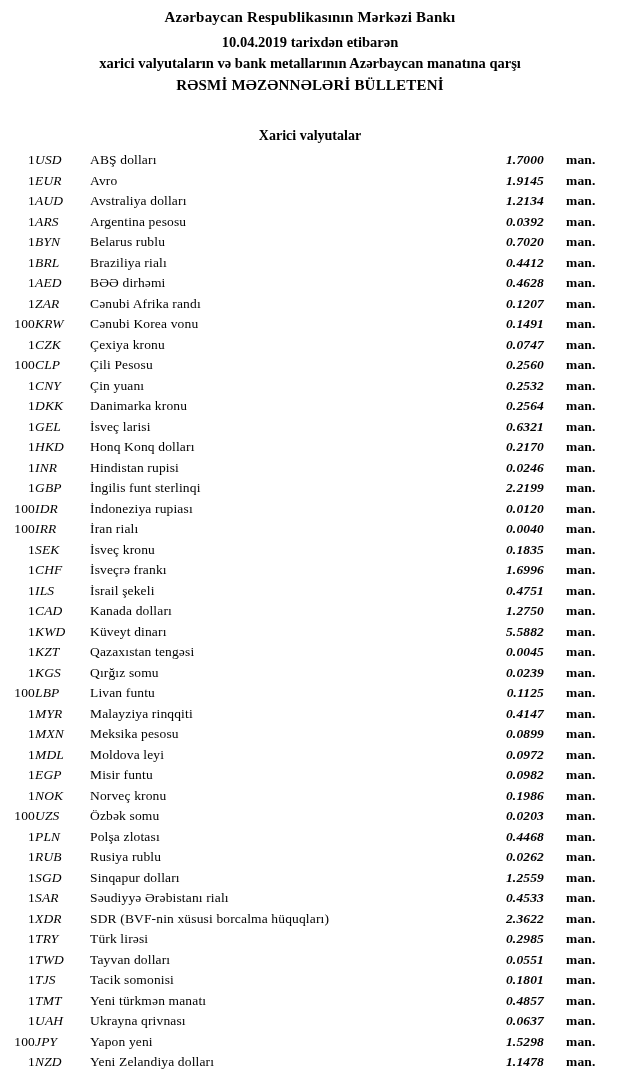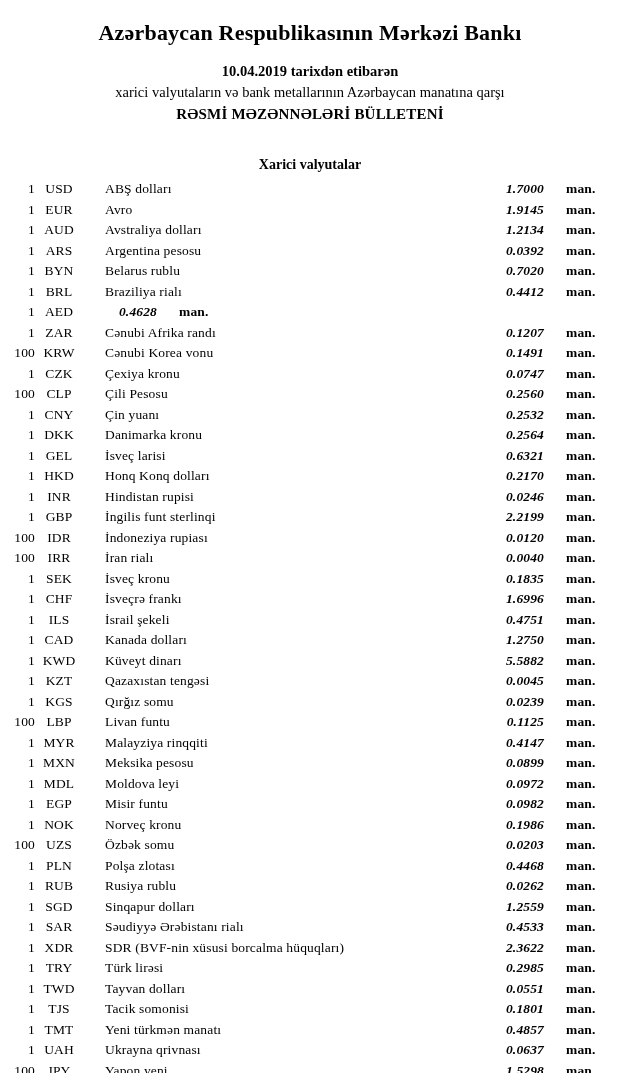--- a/index.html
+++ b/index.html
@@ -14,35 +14,35 @@
     background: #ffffff;
     color: #000000;
     font-family: "Liberation Serif", serif;
     overflow: hidden;
   }
   .doc-header {
     text-align: center;
     padding-top: 5px;
   }
   .bank-name {
-    font-size: 22px;
+    font-size: 15px;
     font-weight: bold;
     line-height: 24px;
-    margin: 16px;
+    margin: 0;
     letter-spacing: 0.2px;
   }
   .date-line {
     font-size: 14.5px;
     font-weight: bold;
     line-height: 20px;
     margin-top: 3px;
   }
   .subtitle-line {
     font-size: 14.5px;
-    font-weight: normal;
+    font-weight: bold;
     line-height: 20px;
     margin-top: 1px;
   }
   .bulletin-title {
     font-size: 15px;
     font-weight: bold;
     line-height: 21px;
     margin-top: 2px;
     letter-spacing: 0.2px;
   }
@@ -64,28 +64,28 @@
     letter-spacing: 0.15px;
     white-space: nowrap;
   }
   .cell-qty {
     width: 35px;
     text-align: right;
     flex: 0 0 auto;
   }
   .cell-code {
     width: 48px;
-    text-align: center;
+    text-align: left;
     flex: 0 0 auto;
+    font-style: italic;
   }
   .cell-name {
     flex: 1 1 auto;
     padding-left: 7px;
     overflow: hidden;
-    margin-left: 15px;
   }
   .cell-rate {
     width: 84px;
     flex: 0 0 auto;
     text-align: right;
     font-weight: bold;
     font-style: italic;
     padding-right: 10px;
     box-sizing: border-box;
   }
@@ -156,20 +156,21 @@
     <span class="cell-qty">1</span>
     <span class="cell-code">BRL</span>
     <span class="cell-name">Braziliya rialı</span>
     <span class="cell-rate">0.4412</span>
     <span class="cell-unit">man.</span>
   </div>
 
   <div class="row">
     <span class="cell-qty">1</span>
     <span class="cell-code">AED</span>
+    <span class="cell-name">BƏƏ dirhəmi</span>
     <span class="cell-rate">0.4628</span>
     <span class="cell-unit">man.</span>
   </div>
 
   <div class="row">
     <span class="cell-qty">1</span>
     <span class="cell-code">ZAR</span>
     <span class="cell-name">Cənubi Afrika randı</span>
     <span class="cell-rate">0.1207</span>
     <span class="cell-unit">man.</span>

